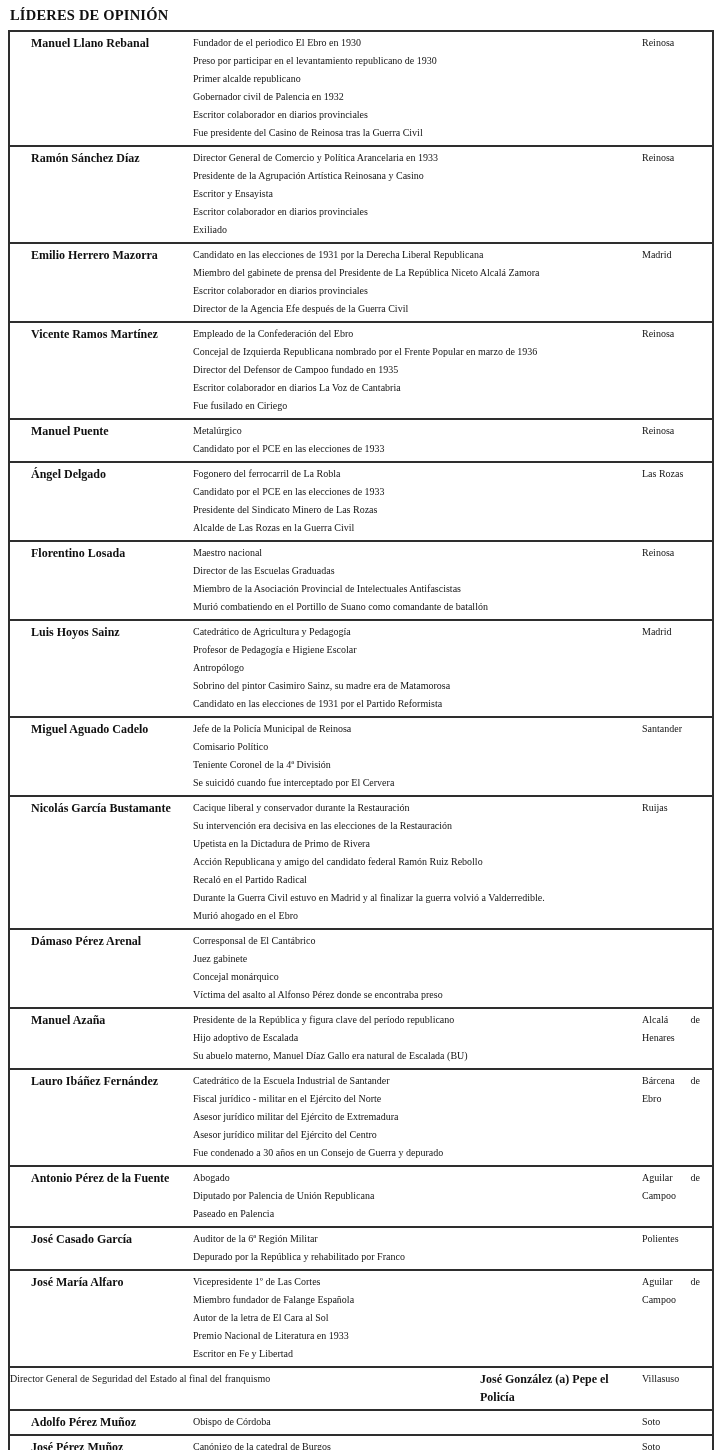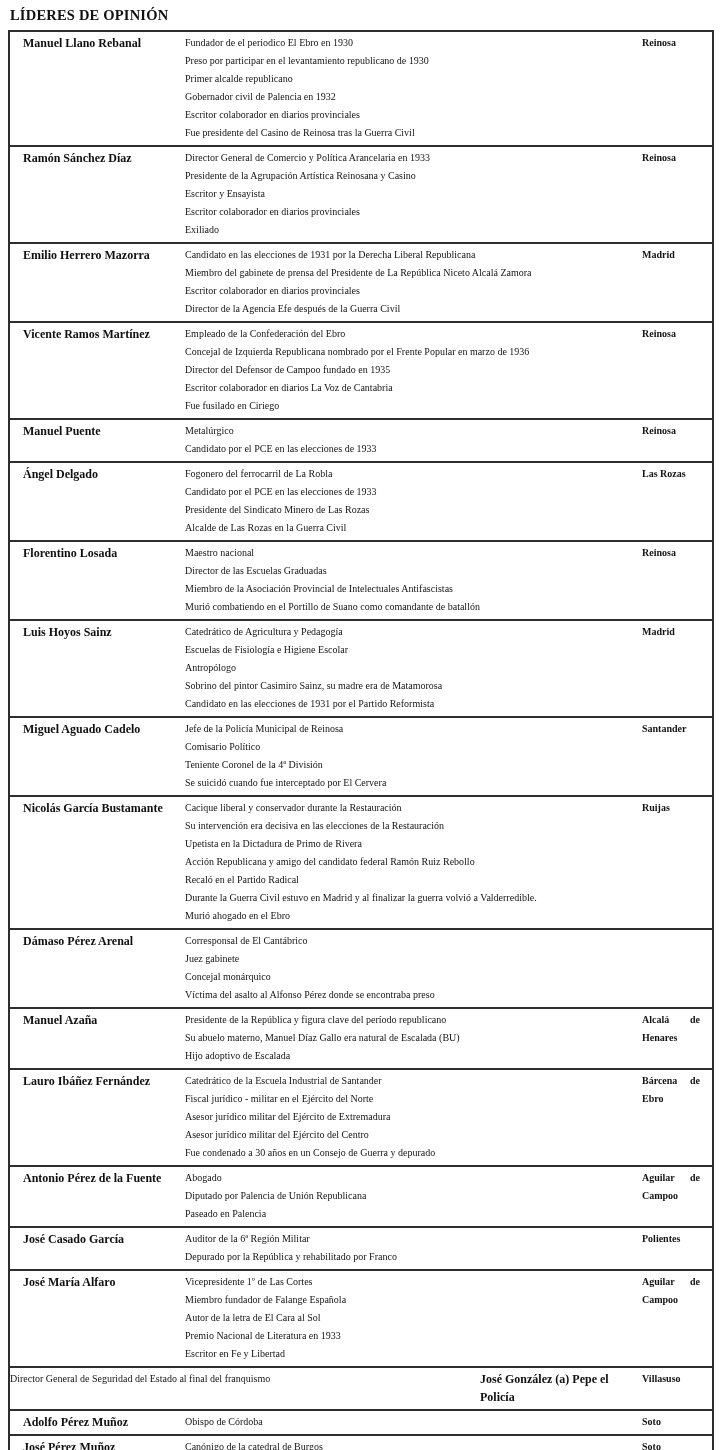--- a/index.html
+++ b/index.html
@@ -44,37 +44,37 @@
     line-height: 18px;
     font-size: 10px;
   }
   .cell.name {
     width: 162px;
     flex: 0 0 162px;
     padding-left: 13px;
     font-weight: bold;
     font-size: 12px;
     color: #101010;
+    margin-left: 8px;
   }
   .cell.details {
     flex: 1 1 auto;
     min-width: 0;
     padding-right: 2px;
   }
   .detail-line {
     white-space: nowrap;
     line-height: 18px;
   }
   .cell.location {
     flex: 0 0 58px;
     width: 58px;
     margin-right: 12px;
     text-align: justify;
     text-align-last: left;
-    font-weight: bold;
   }
 </style>
 </head>
 <body>
 
 <div class="page">
   <h1 class="title">LÍDERES DE OPINIÓN</h1>
   <div class="leaders-table">
     <div id="leaders-table-body">
   <div class="row">
@@ -153,21 +153,21 @@
             <div class="detail-line">Miembro de la Asociación Provincial de Intelectuales Antifascistas</div>
             <div class="detail-line">Murió combatiendo en el Portillo de Suano como comandante de batallón</div>
           </div>
     <div class="cell location">Reinosa</div>
   </div>
 
   <div class="row">
     <div class="cell name">Luis Hoyos Sainz</div>
     <div class="cell details">
             <div class="detail-line">Catedrático de Agricultura y Pedagogía</div>
-            <div class="detail-line">Escuelas de Fisiología e Higiene Escolar</div>
+            <div class="detail-line">Profesor de Pedagogía e Higiene Escolar</div>
             <div class="detail-line">Antropólogo</div>
             <div class="detail-line">Sobrino del pintor Casimiro Sainz, su madre era de Matamorosa</div>
             <div class="detail-line">Candidato en las elecciones de 1931 por el Partido Reformista</div>
           </div>
     <div class="cell location">Madrid</div>
   </div>
 
   <div class="row">
     <div class="cell name">Miguel Aguado Cadelo</div>
     <div class="cell details">
@@ -201,22 +201,22 @@
             <div class="detail-line">Concejal monárquico</div>
             <div class="detail-line">Víctima del asalto al Alfonso Pérez donde se encontraba preso</div>
           </div>
     <div class="cell location"></div>
   </div>
 
   <div class="row">
     <div class="cell name">Manuel Azaña</div>
     <div class="cell details">
             <div class="detail-line">Presidente de la República y figura clave del período republicano</div>
+            <div class="detail-line">Hijo adoptivo de Escalada</div>
             <div class="detail-line">Su abuelo materno, Manuel Díaz Gallo era natural de Escalada (BU)</div>
-            <div class="detail-line">Hijo adoptivo de Escalada</div>
           </div>
     <div class="cell location">Alcalá de Henares</div>
   </div>
 
   <div class="row">
     <div class="cell name">Lauro Ibáñez Fernández</div>
     <div class="cell details">
             <div class="detail-line">Catedrático de la Escuela Industrial de Santander</div>
             <div class="detail-line">Fiscal jurídico - militar en el Ejército del Norte</div>
             <div class="detail-line">Asesor jurídico militar del Ejército de Extremadura</div>

